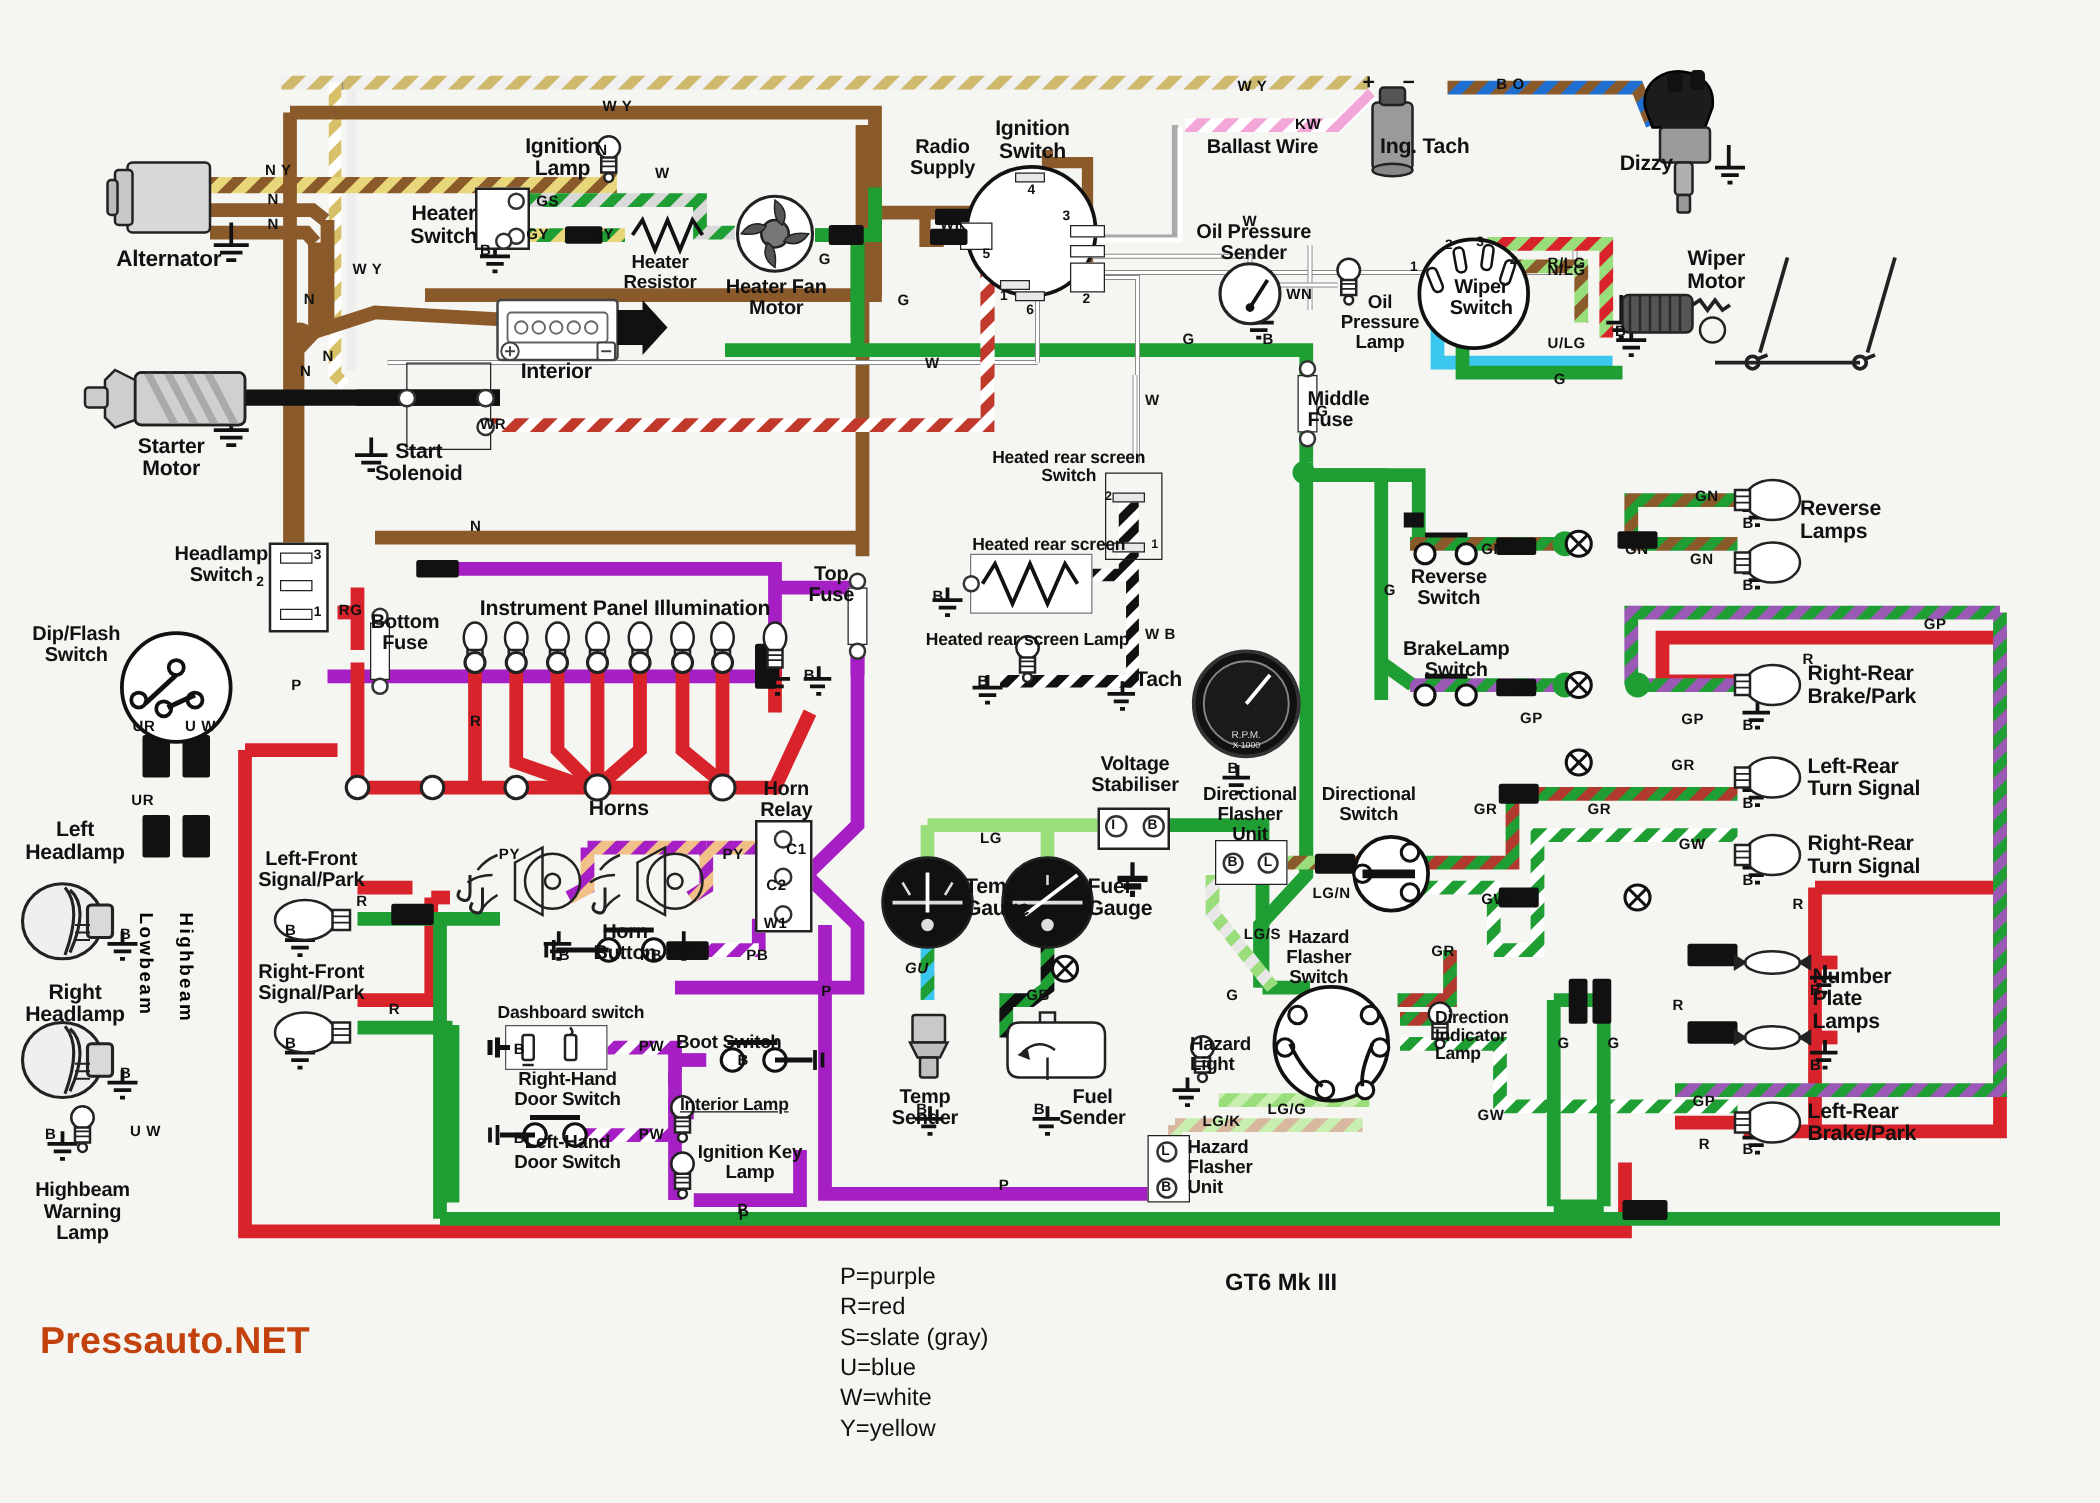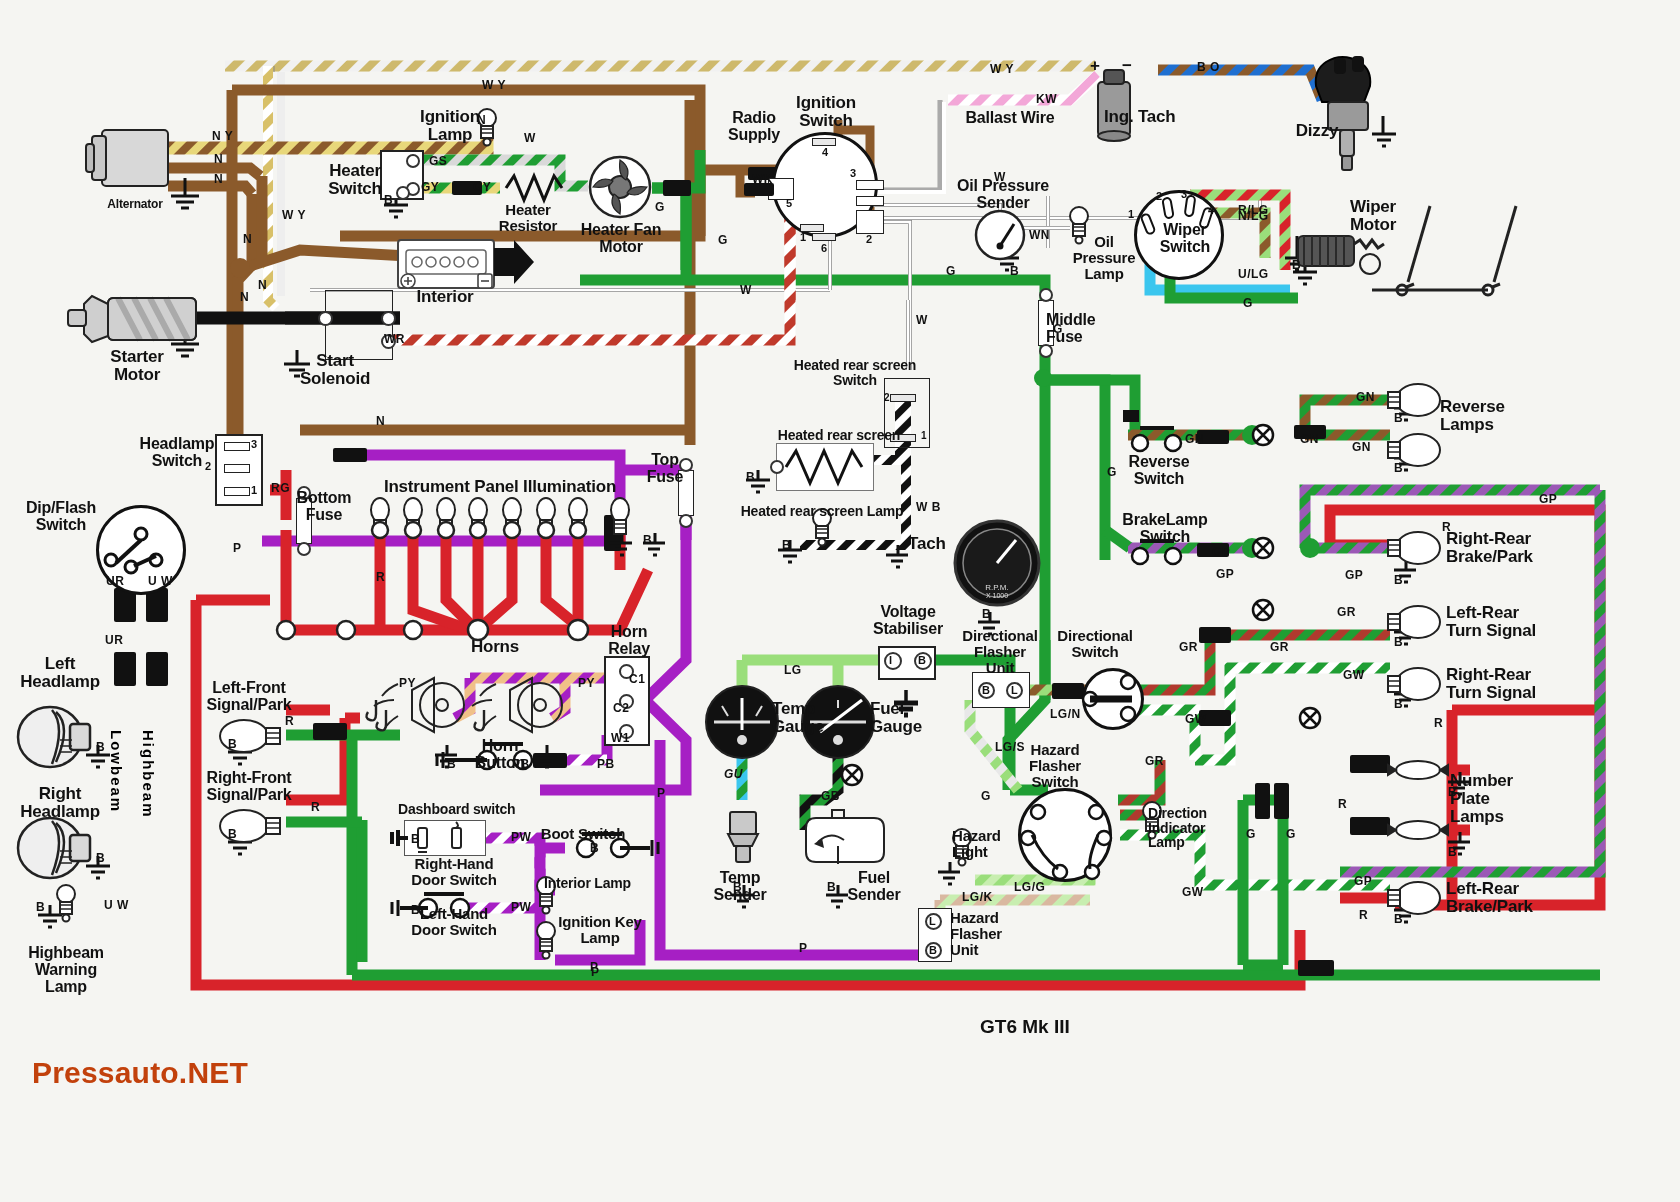--- a/index.html
+++ b/index.html
@@ -961,21 +961,21 @@
       <path d="M400,908 h28" stroke-width="4"></path>
       <path d="M398,900 v16 M392,902 v12" stroke-width="3"></path>
     </g>
 
     <g stroke="#111" stroke-width="4" fill="none">
       <path d="M400,838 h8"></path>
         <path d="M398,830 v16 M392,832 v12"></path>
     </g>
   </svg>
 
-  <div class="lbl" style="left:60px;top:198px;width:150px;font-size:12px;">Alternator</div>
+  <div class="lbl" style="left:60px;top:198px;width:150px;font-size:18px;">Alternator</div>
   <div class="lbl" style="left:72px;top:348px;width:130px;font-size:17px;">Starter
 Motor</div>
   <div class="lbl" style="left:270px;top:352px;width:130px;font-size:17px;">Start
 Solenoid</div>
   <div class="lbl" style="left:390px;top:288px;width:110px;font-size:17px;">Interior</div>
   <div class="lbl" style="left:390px;top:108px;width:120px;font-size:17px;">Ignition
 Lamp</div>
   <div class="lbl" style="left:312px;top:162px;width:86px;font-size:17px;">Heater
 Switch</div>
   <div class="lbl" style="left:473px;top:202px;width:110px;font-size:15px;">Heater
@@ -1029,21 +1029,21 @@
   <div class="lbl" style="left:186px;top:680px;width:126px;font-size:16px;">Left-Front
 Signal/Park</div>
   <div class="lbl" style="left:182px;top:770px;width:134px;font-size:16px;">Right-Front
 Signal/Park</div>
   <div class="lbl" style="left:398px;top:802px;width:130px;font-size:14px;text-align:left;">Dashboard switch</div>
   <div class="lbl" style="left:388px;top:856px;width:132px;font-size:15px;">Right-Hand
 Door Switch</div>
   <div class="lbl" style="left:388px;top:906px;width:132px;font-size:15px;">Left-Hand
 Door Switch</div>
   <div class="lbl" style="left:530px;top:826px;width:106px;font-size:15px;">Boot Switch</div>
-  <div class="lbl" style="left:544px;top:876px;width:102px;font-size:14px;text-align:left;">Interior Lamp</div>
+  <div class="lbl" style="left:544px;top:876px;width:102px;font-size:14px;text-align:left;text-decoration:underline;">Interior Lamp</div>
   <div class="lbl" style="left:540px;top:914px;width:120px;font-size:15px;">Ignition Key
 Lamp</div>
   <div class="lbl" style="left:772px;top:700px;width:72px;font-size:17px;text-align:left;">Temp
 Gauge</div>
   <div class="lbl" style="left:870px;top:700px;width:72px;font-size:17px;text-align:left;">Fuel
 Gauge</div>
   <div class="lbl" style="left:690px;top:870px;width:100px;font-size:16px;">Temp
 Sender</div>
   <div class="lbl" style="left:824px;top:870px;width:100px;font-size:16px;">Fuel
 Sender</div>
@@ -1197,15 +1197,21 @@
       <span class="code" style="left: 1394px; top: 461px;">B</span>
       <span class="code" style="left: 1394px; top: 573px;">B</span>
       <span class="code" style="left: 1394px; top: 635px;">B</span>
       <span class="code" style="left: 1394px; top: 697px;">B</span>
       <span class="code" style="left: 1448px; top: 785px;">B</span>
       <span class="code" style="left: 1448px; top: 845px;">B</span>
       <span class="code" style="left: 1394px; top: 912px;">B</span>
     </div>
 
   <div class="title" style="left:980px;top:1016px;">GT6 Mk III</div>
+  <div class="legend" style="left:672px;top:1010px;">P=purple
+R=red
+S=slate (gray)
+U=blue
+W=white
+Y=yellow</div>
   <div class="brand" style="left:32px;top:1056px;">Pressauto.NET</div>
 
 </div>
 
 </body></html>

